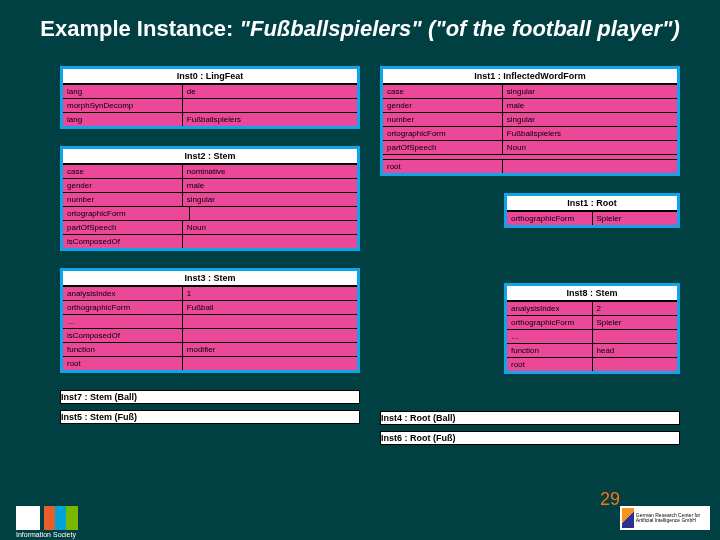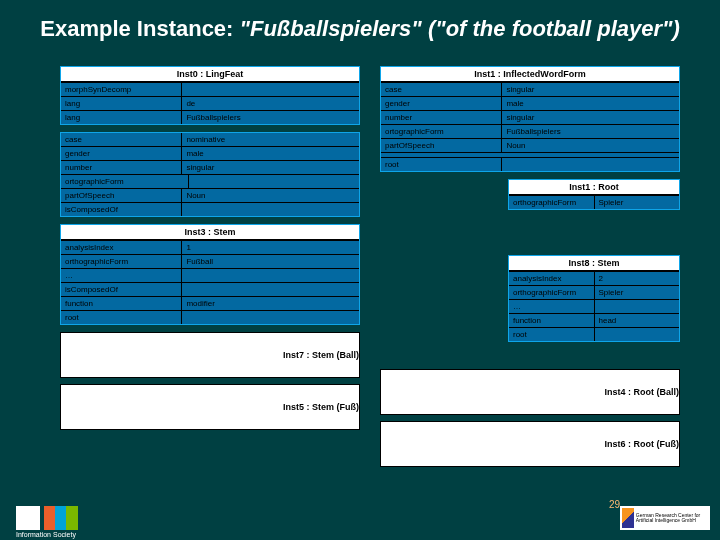--- a/index.html
+++ b/index.html
@@ -3,31 +3,31 @@
 <meta charset="utf-8">
 <style>
 html,body{margin:0;padding:0;width:720px;height:540px;background:#fff;font-family:Arial,sans-serif;overflow:hidden}
 .slide{width:720px;height:540px;background:#004042;position:relative}
 .title{color:#fff;font-size:22px;font-weight:bold;text-align:center;padding:16px 10px 6px}
 .title .ital{font-style:italic}
 .content{position:absolute;top:66px;left:60px;right:40px;bottom:60px}
 .col{position:absolute;width:300px}
 .colL{left:0}
 .colR{right:0}
-.box{border:1px solid #0ea5e9;background:#0369a1;margin-bottom:7px}
+.box{border:3px solid #0ea5e9;background:#ec4899;margin-bottom:17px}
 .hdr{background:#fff;border-bottom:1px solid #000;text-align:center;font-weight:bold;font-size:9px;padding:2px 0}
 .row{display:flex;border-top:1px solid #000}
 .row:first-of-type{border-top:none}
 .cellk{width:40%;border-right:1px solid #000;font-size:8px;padding:2px 4px}
 .cellv{width:60%;font-size:8px;padding:2px 4px}
 .narrow .cellk{width:50%}
 .narrow .cellv{width:50%}
 .root{width:170px;margin-left:auto}
-.hbar{border:1px solid #000;background:#fff;text-align:right;font-weight:bold;font-size:9px;padding:17px 0;margin-bottom:6px}
-.pagenum{position:absolute;right:100px;bottom:30px;color:#fdba74;font-size:10px}
+.hbar{border:1px solid #000;background:#fff;text-align:left;font-weight:bold;font-size:9px;padding:1px 0;margin-bottom:6px}
+.pagenum{position:absolute;right:100px;bottom:30px;color:#f97316;font-size:18px}
 .logos{position:absolute;left:16px;bottom:10px;display:flex;gap:4px}
 .logo{width:24px;height:24px;background:#fff}
 .logo2{width:34px;height:24px;background:linear-gradient(to right,#e95f2b 33%,#00a3d9 33% 66%,#7ab800 66%)}
 .ist{position:absolute;left:16px;bottom:2px;color:#fff;font-size:7px}
 .dfki{position:absolute;right:10px;bottom:10px;background:#fff;width:90px;height:24px;display:flex;align-items:center}
 .dfki-sq{width:20px;height:20px;margin:2px;background:linear-gradient(135deg,#f7941d 50%,#2e3192 50%)}
 .dfki-txt{font-size:5px;line-height:1.1;color:#000}
 </style>
 </head>
 <body>
@@ -35,34 +35,35 @@
 <div class="slide">
   <div class="title">
     <span>Example Instance: </span><span class="ital">"Fußballspielers" ("of the football player")</span>
   </div>
 
   <div class="content">
     <div class="col colL">
       <div class="box">
         <div class="hdr">Inst0 : LingFeat</div>
         <div class="row">
-            <div class="cellk">morphSynDecomp</div>
-            <div class="cellv"></div>
-          </div>
-        <div class="row">
             <div class="cellk">lang</div>
             <div class="cellv">de</div>
           </div>
         <div class="row">
+            <div class="cellk">morphSynDecomp</div>
+            <div class="cellv"></div>
+          </div>
+        <div class="row">
             <div class="cellk">lang</div>
             <div class="cellv">Fußballspielers</div>
           </div>
       </div>
 
       <div class="box">
+        <div class="hdr">Inst2 : Stem</div>
         <div class="row">
             <div class="cellk">case</div>
             <div class="cellv">nominative</div>
           </div>
         <div class="row">
             <div class="cellk">gender</div>
             <div class="cellv">male</div>
           </div>
         <div class="row">
             <div class="cellk">number</div>

